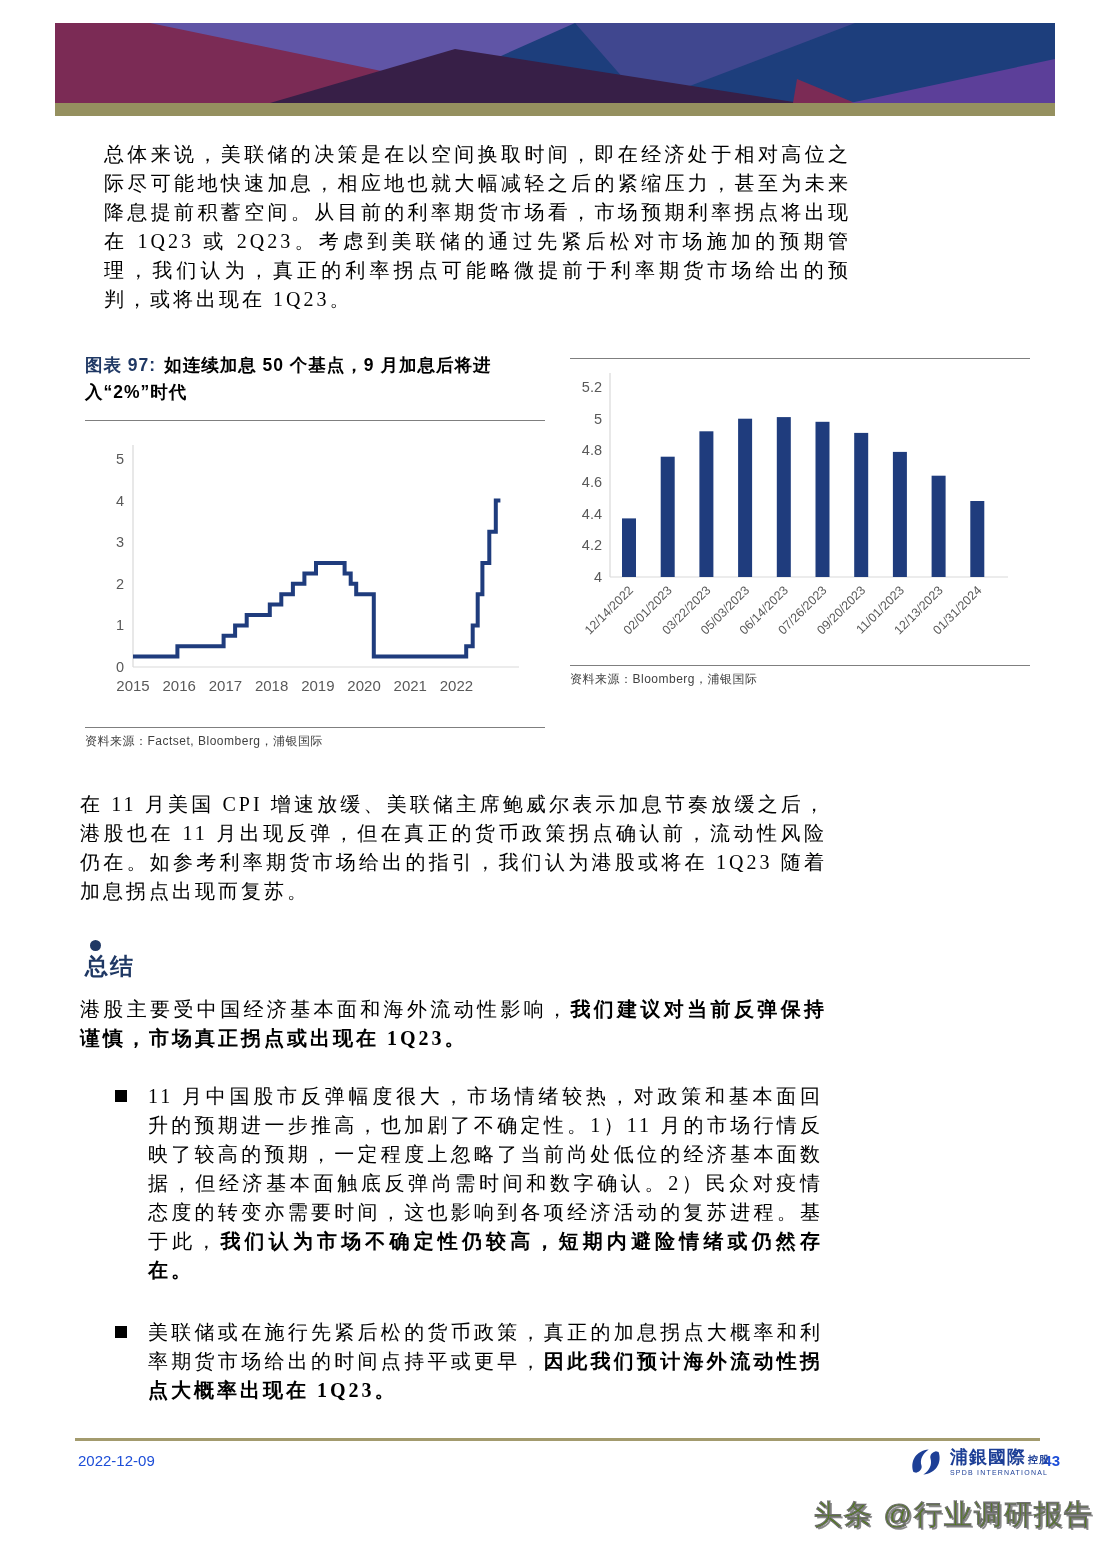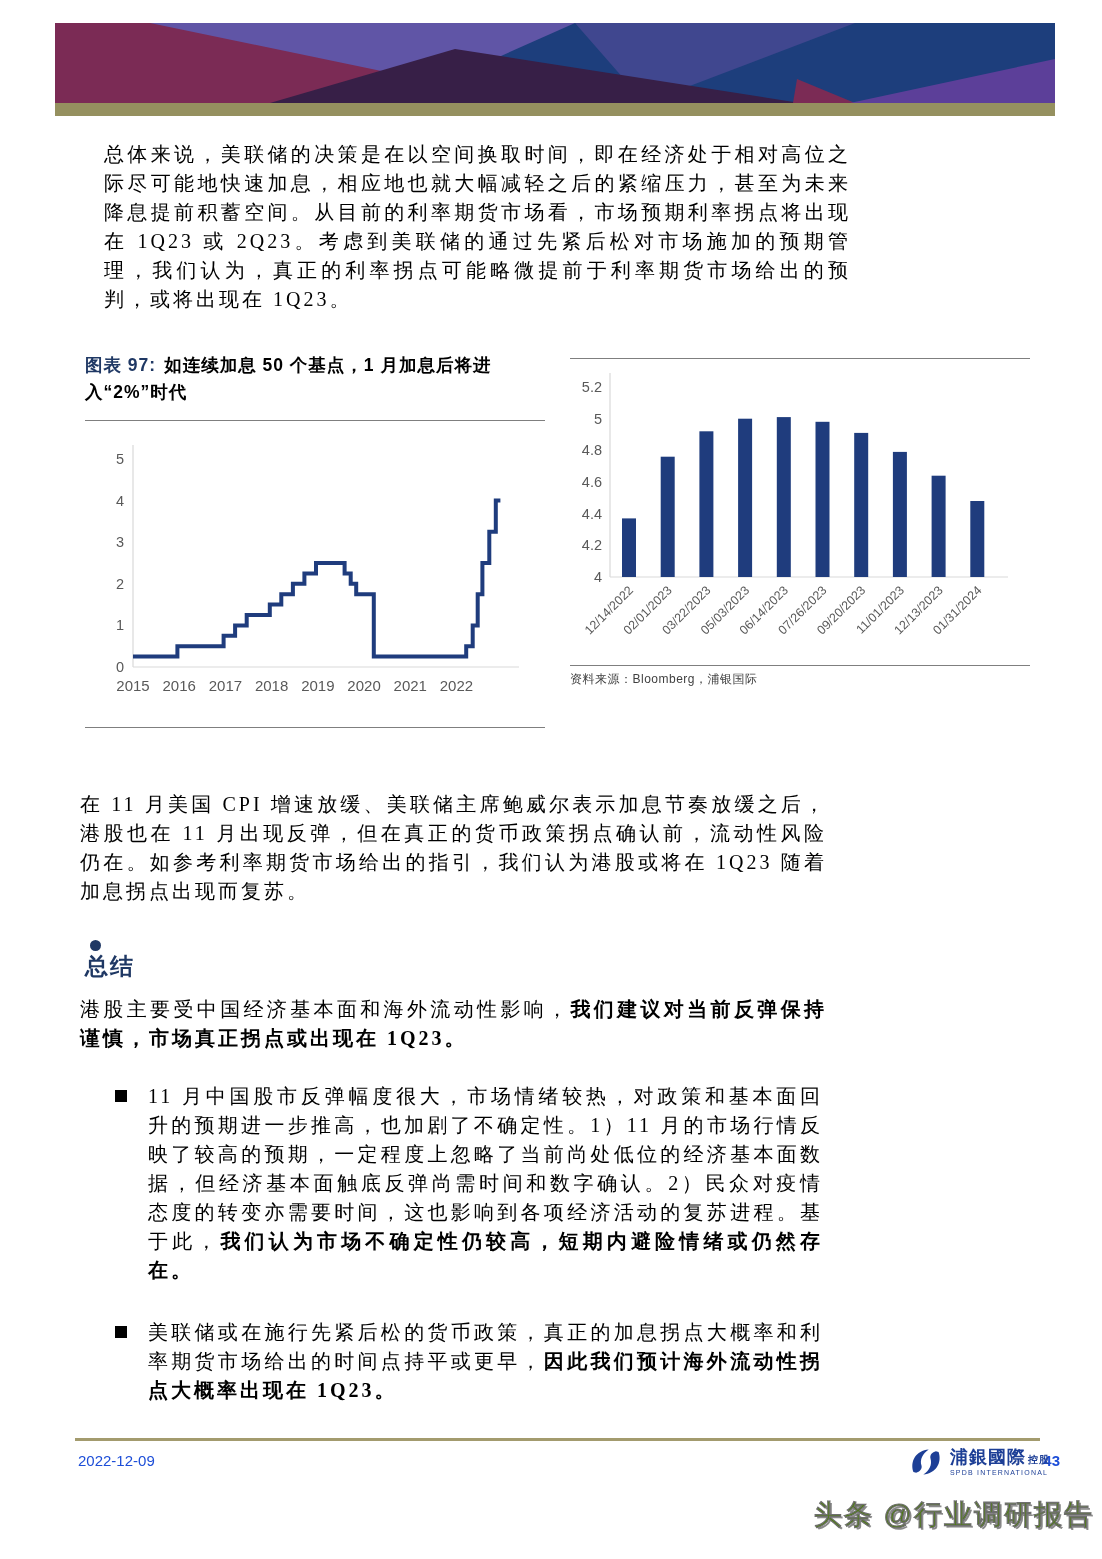--- a/index.html
+++ b/index.html
@@ -67,21 +67,21 @@
     <polygon points="738,80 800,80 742,56" fill="#7B2B55"></polygon>
     <polygon points="795,80 1000,80 1000,36" fill="#5C3F99"></polygon>
   </svg>
 </div>
 <div class="abs banner-strip"></div>
 
 <div class="abs para p1">总体来说，美联储的决策是在以空间换取时间，即在经济处于相对高位之际尽可能地快速加息，相应地也就大幅减轻之后的紧缩压力，甚至为未来降息提前积蓄空间。从目前的利率期货市场看，市场预期利率拐点将出现在 1Q23 或 2Q23。考虑到美联储的通过先紧后松对市场施加的预期管理，我们认为，真正的利率拐点可能略微提前于利率期货市场给出的预判，或将出现在 1Q23。</div>
 
 <div class="abs figs">
   <div class="fig">
-    <div class="fig-title"><span class="fig-label">图表 97:</span><span>如连续加息 50 个基点，1 月加息后将进入“2%”时代</span></div>
+    <div class="fig-title"><span class="fig-label">图表 97:</span><span>如连续加息 50 个基点，9 月加息后将进入“2%”时代</span></div>
     <hr class="fig-rule">
     <svg viewBox="0 0 460 300">
         <line x1="48" y1="24" x2="48" y2="246" stroke="#D9D9D9" stroke-width="1.2"></line>
         <line x1="48" y1="246" x2="434" y2="246" stroke="#D9D9D9" stroke-width="1.2"></line>
         <text x="39" y="251" text-anchor="end" class="tick">0</text>
         <text x="39" y="209.4" text-anchor="end" class="tick">1</text>
         <text x="39" y="167.8" text-anchor="end" class="tick">2</text>
         <text x="39" y="126.2" text-anchor="end" class="tick">3</text>
         <text x="39" y="84.6" text-anchor="end" class="tick">4</text>
         <text x="39" y="43" text-anchor="end" class="tick">5</text>
@@ -89,20 +89,21 @@
         <text x="94.21118012422386" y="270" text-anchor="middle" class="tick xt">2016</text>
         <text x="140.42236024844772" y="270" text-anchor="middle" class="tick xt">2017</text>
         <text x="186.63354037267158" y="270" text-anchor="middle" class="tick xt">2018</text>
         <text x="232.84472049689546" y="270" text-anchor="middle" class="tick xt">2019</text>
         <text x="279.05590062111935" y="270" text-anchor="middle" class="tick xt">2020</text>
         <text x="325.26708074534315" y="270" text-anchor="middle" class="tick xt">2021</text>
         <text x="371.478260869567" y="270" text-anchor="middle" class="tick xt">2022</text>
         <path d="M48.0,235.6H92.4V225.2H138.6V214.8H150.1V204.4H161.7V194.0H184.8V183.6H196.3V173.2H207.9V162.8H219.4V152.4H231.0V142.0H259.6V152.4H265.7V162.8H271.2V173.2H288.8V235.6H381.2V225.2H387.7V204.4H392.7V173.2H397.4V142.0H404.3V110.8H410.8V79.6H415.4" fill="none" stroke="#1F3C7D" stroke-width="4" stroke-linejoin="miter"></path>
       </svg>
     <hr class="fig-rule">
+    <div class="fig-source">资料来源：Factset, Bloomberg，浦银国际</div>
   </div>
   <div class="fig">
     <hr class="fig-rule">
     <svg viewBox="0 0 460 300">
         <line x1="40" y1="14" x2="40" y2="218" stroke="#D9D9D9" stroke-width="1.2"></line>
         <line x1="40" y1="218" x2="438" y2="218" stroke="#D9D9D9" stroke-width="1.2"></line>
         <text x="32" y="223" text-anchor="end" class="tick">4</text>
         <text x="32" y="191.33333333333331" text-anchor="end" class="tick">4.2</text>
         <text x="32" y="159.66666666666663" text-anchor="end" class="tick">4.4</text>
         <text x="32" y="128.00000000000006" text-anchor="end" class="tick">4.6</text>

